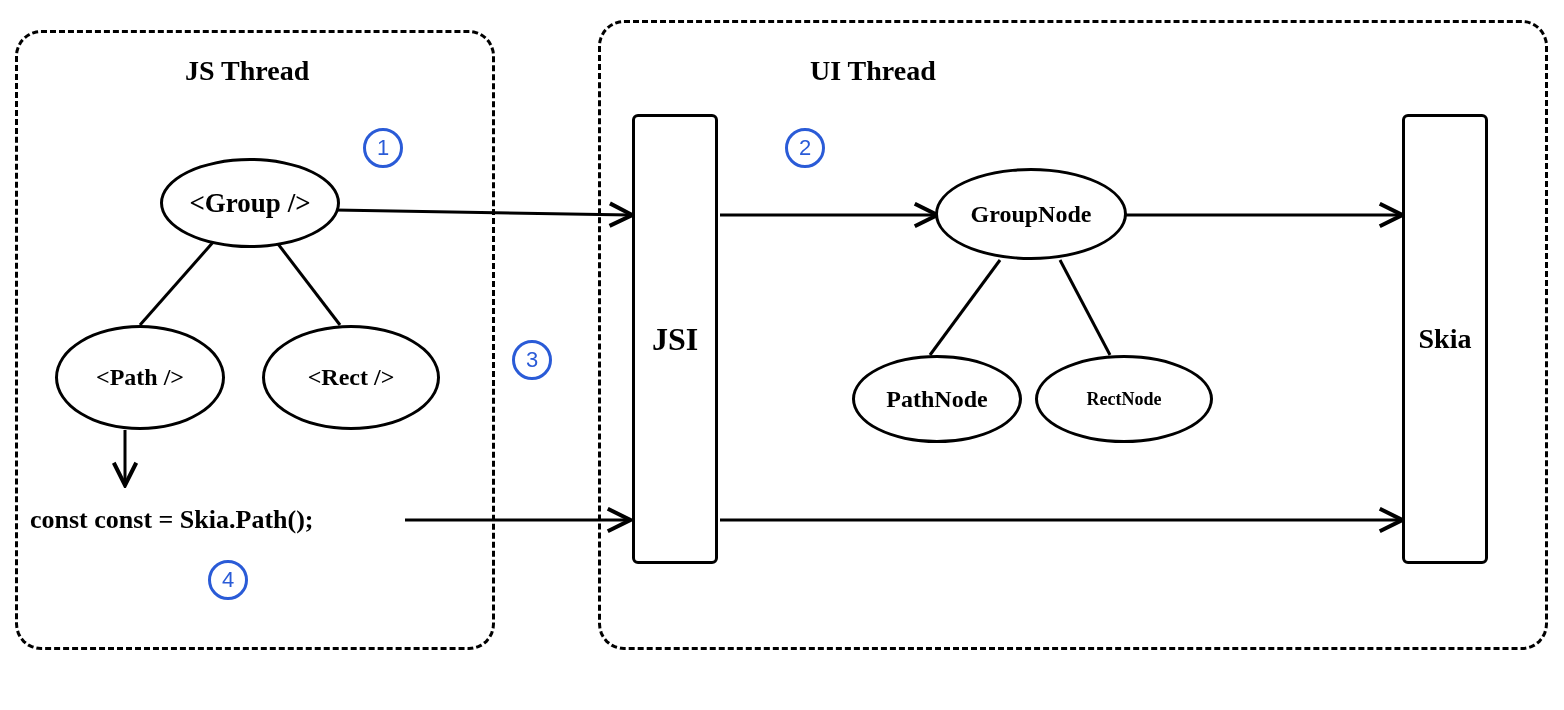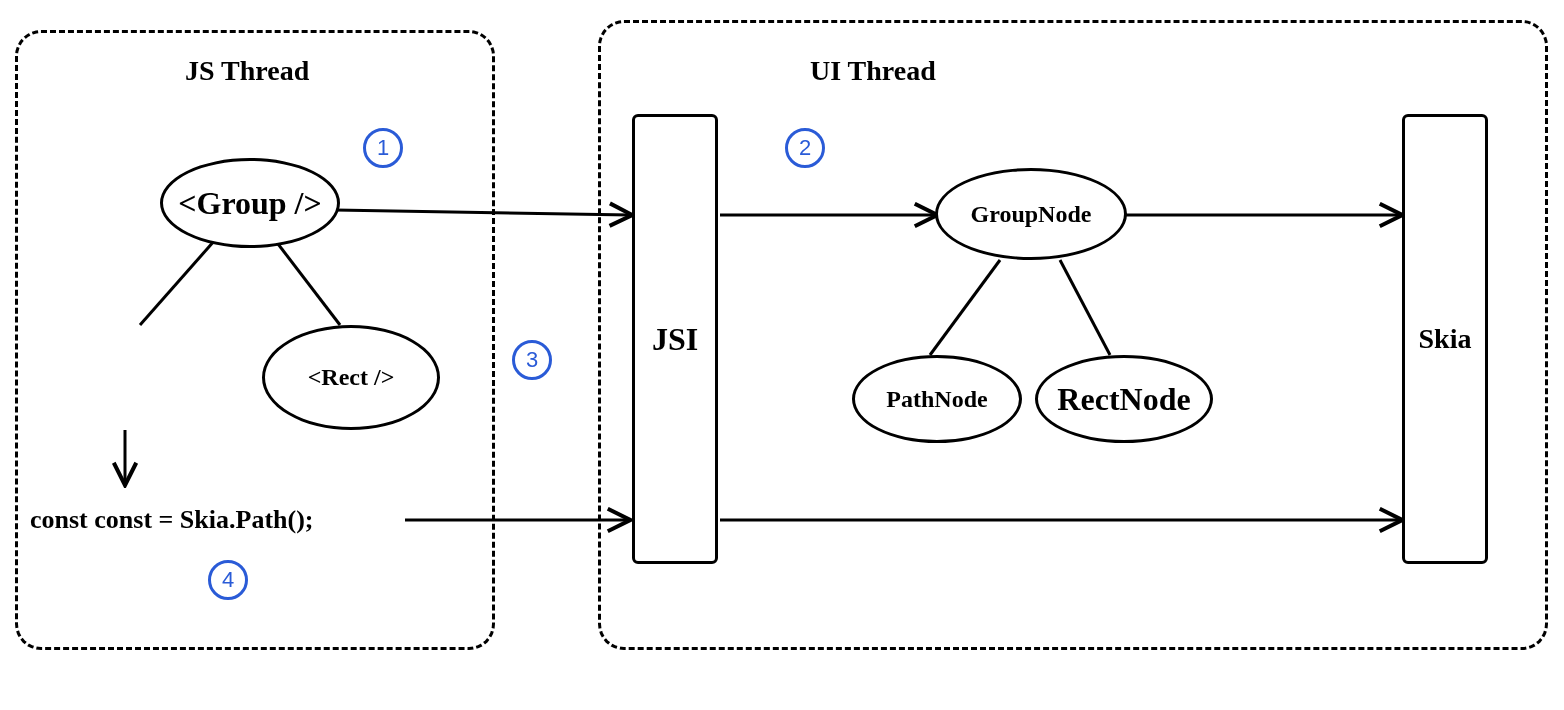--- a/index.html
+++ b/index.html
@@ -130,34 +130,37 @@
 
   <div class="solid-box" style="left:632px; top:114px; width:86px; height:450px;">
     <span class="hand-label" style="font-size:32px;">JSI</span>
   </div>
 
   <div class="solid-box" style="left:1402px; top:114px; width:86px; height:450px;text-align:center;">
     <span class="hand-label" style="font-size:28px;">Skia</span>
   </div>
 
   <div class="node" style="left:160px; top:158px; width:180px; height:90px;">
-    <span class="node-label" style="font-size:32px;">&lt;Group /&gt;</span>
+    <span class="node-label" style="font-size:27px;">&lt;Group /&gt;</span>
+  </div>
+  <div class="node" style="left:55px; top:325px; width:170px; height:105px;">
+    <span class="node-label" style="font-size:24px;">&lt;Path /&gt;</span>
   </div>
   <div class="node" style="left:262px; top:325px; width:178px; height:105px;">
     <span class="node-label" style="font-size:24px;">&lt;Rect /&gt;</span>
   </div>
 
   <div class="node" style="left:935px; top:168px; width:192px; height:92px;">
     <span class="node-label" style="font-size:24px;text-align:center;">GroupNode</span>
   </div>
   <div class="node" style="left:852px; top:355px; width:170px; height:88px;">
     <span class="node-label" style="font-size:24px;">PathNode</span>
   </div>
   <div class="node" style="left:1035px; top:355px; width:178px; height:88px;">
-    <span class="node-label" style="font-size:32px;">RectNode</span>
+    <span class="node-label" style="font-size:18px;">RectNode</span>
   </div>
 
   <div class="code-label" style="left:30px; top:505px;">const const = Skia.Path();</div>
 
   <div class="badge" style="left:363px; top:128px;">1</div>
   <div class="badge" style="left:785px; top:128px;">2</div>
   <div class="badge" style="left:512px; top:340px;">3</div>
   <div class="badge" style="left:208px; top:560px;">4</div>
 
 

